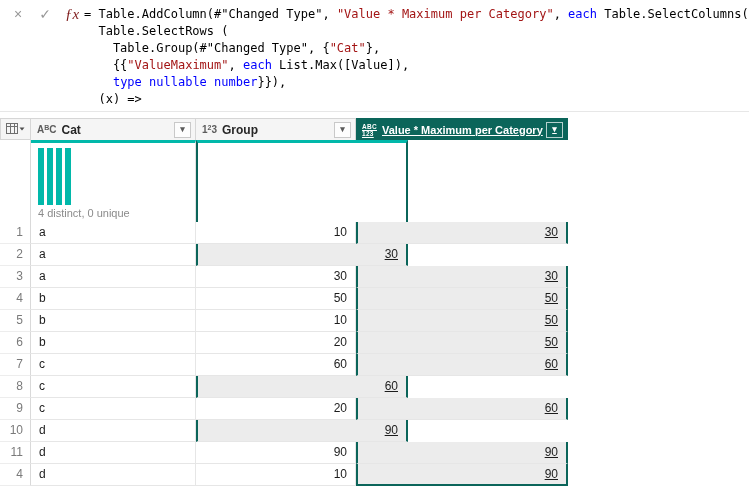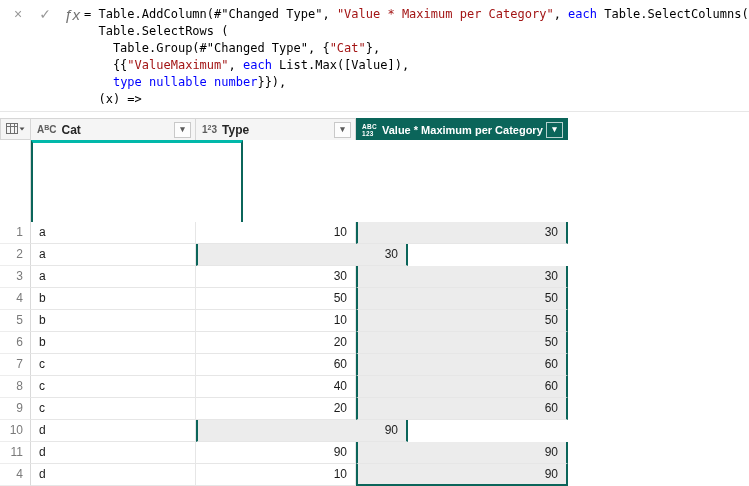--- a/index.html
+++ b/index.html
@@ -13,34 +13,34 @@
   html,body{width:749px;height:486px;background:#fff;overflow:hidden;
     font-family:"Liberation Sans",sans-serif;position:relative;}
 
   
   .formula-bar{position:absolute;top:0;left:0;width:749px;height:112px;
     background:#fff;border-bottom:1px solid #e7e7e7;}
   .fb-icons{position:absolute;left:0;top:2px;height:24px;display:flex;
     align-items:center;gap:9px;padding-left:9px;}
   .fb-btn{width:18px;height:20px;display:flex;align-items:center;justify-content:center;
     color:#979797;font-size:14px;cursor:default;}
-  .fb-fx{font-family:Liberation Sans, sans-serif;font-style:italic;
-    color:#737373;font-size:15px;}
+  .fb-fx{font-family:Liberation Serif, serif;font-style:italic;
+    color:#7f1d1d;font-size:15px;}
   .fb-code{position:absolute;left:84px;top:6px;width:665px;height:99px;overflow:hidden;
     font-family:"DejaVu Sans Mono","Liberation Mono",monospace;font-size:12px;
     line-height:17px;white-space:pre;color:#000;}
   .code-line{height:17px;}
   .seg-plain{color:#000;}
   .seg-string{color:var(--str);}
   .seg-keyword{color:var(--kw);}
 
   
   .grid{position:absolute;top:118px;left:0;width:749px;height:368px;}
   .header-row{display:flex;height:22px;}
-  .col-0{width:165px;}.col-1{width:160px;}.col-2{width:212px;}
+  .col-0{width:165px;}.col-1{width:160px;}.col-2{width:212px;text-decoration:underline;}
   .corner{width:31px;background:#f5f5f5;border:1px solid #d6d6d6;border-right-width:1px;
     display:flex;align-items:center;justify-content:center;}
   .hcell{display:flex;align-items:center;background:#f5f5f5;color:#262626;
     border-top:1px solid #d6d6d6;border-right:1px solid #d6d6d6;
     padding:0 4px 0 6px;font-weight:bold;font-size:12px;position:relative;}
   .hcell.selected{background:var(--selhdr);color:#fff;border-color:var(--selhdr);}
   .type-icon{font-weight:bold;color:#5c5c5c;font-size:10px;margin-right:5px;
     flex-shrink:0;white-space:nowrap;}
   .ti-sup{font-size:7px;position:relative;top:-3px;}
   .type-icon.any{display:inline-flex;flex-direction:column;justify-content:center;line-height:1;}
@@ -99,38 +99,47 @@
     </div>
   <div class="hcell col-0">
         <span class="type-icon"><span>A</span><span class="ti-sup">B</span><span>C</span></span>
         <span class="hlabel">Cat</span>
         <span class="filter-btn">
           <span class="filter-arrow">▾</span>
         </span>
       </div>
       <div class="hcell col-1">
         <span class="type-icon"><span>1</span><span class="ti-sup">2</span><span>3</span></span>
-        <span class="hlabel">Type</span>
+        <span class="hlabel">Group</span>
         <span class="filter-btn">
           <span class="filter-arrow">▾</span>
         </span>
       </div>
       <div class="hcell col-2 selected">
         <span class="type-icon any">
           <span class="ti-stack-top">ABC</span>
           <span class="ti-stack-bot">123</span>
         </span>
         <span class="hlabel">Value * Maximum per Category</span>
         <span class="filter-btn">
           <span class="filter-arrow">▾</span>
         </span>
       </div>
     </div>
   <div class="profile-row">
     <div class="pcorner"></div>
+  <div class="pcell col-0">
+        <div class="bars">
+          <div class="bar" style="height: 57px;"></div>
+          <div class="bar" style="height: 57px;"></div>
+          <div class="bar" style="height: 57px;"></div>
+          <div class="bar" style="height: 57px;"></div>
+        </div>
+        <div class="ptext">4 distinct, 0 unique</div>
+      </div>
       <div class="pcell col-2 selbord"></div>
     </div>
   <div class="grid-body">
       <div class="drow">
         <div class="rownum">1</div>
         <div class="dcell col-0 al">a</div>
         <div class="dcell col-1 ar">10</div>
         <div class="dcell col-2 ar selcell">30</div>
       </div>
       <div class="drow">
@@ -164,21 +173,20 @@
       </div>
       <div class="drow">
         <div class="rownum">7</div>
         <div class="dcell col-0 al">c</div>
         <div class="dcell col-1 ar">60</div>
         <div class="dcell col-2 ar selcell">60</div>
       </div>
       <div class="drow">
         <div class="rownum">8</div>
         <div class="dcell col-0 al">c</div>
-        <div class="dcell col-1 ar">40</div>
         <div class="dcell col-2 ar selcell">60</div>
       </div>
       <div class="drow">
         <div class="rownum">9</div>
         <div class="dcell col-0 al">c</div>
         <div class="dcell col-1 ar">20</div>
         <div class="dcell col-2 ar selcell">60</div>
       </div>
       <div class="drow">
         <div class="rownum">10</div>

